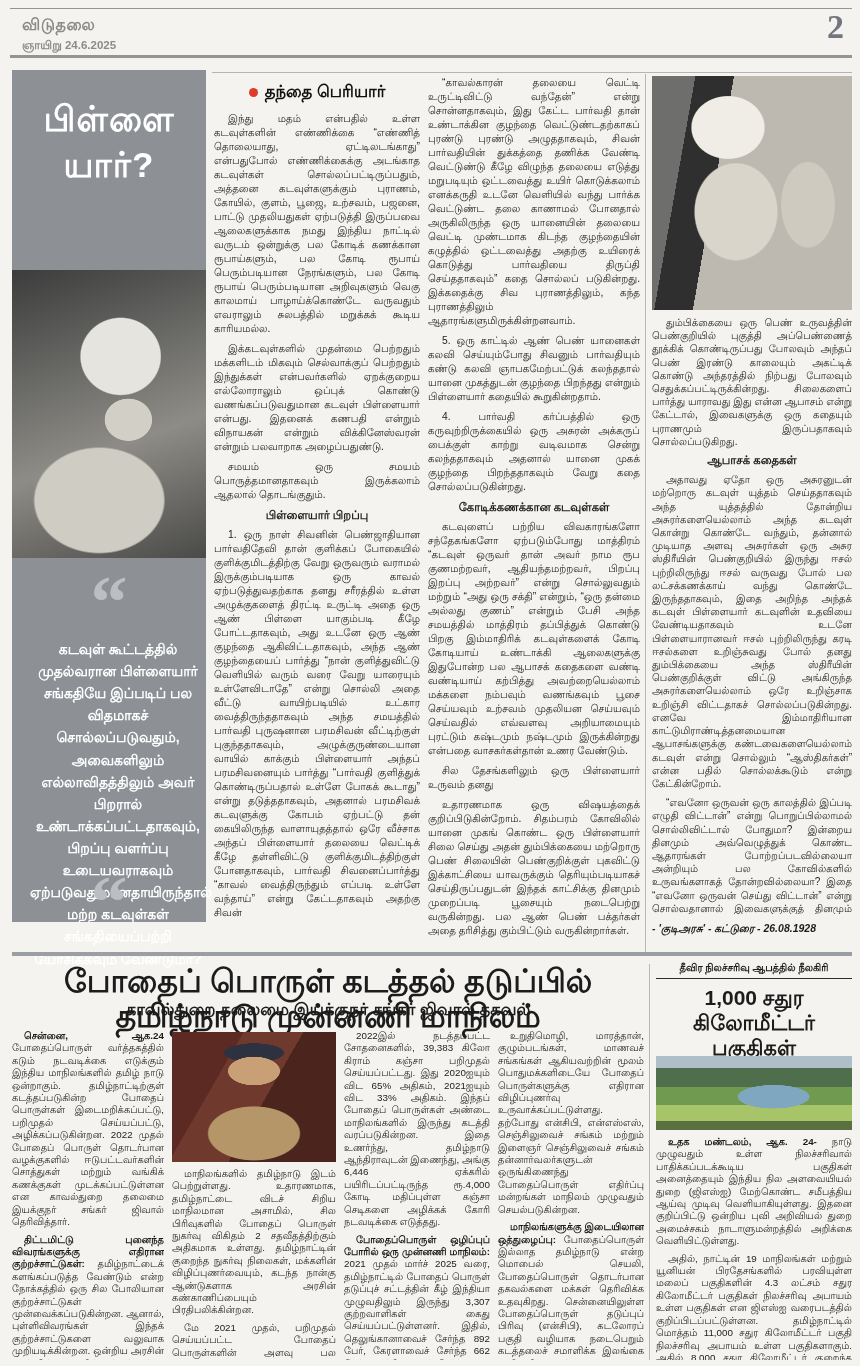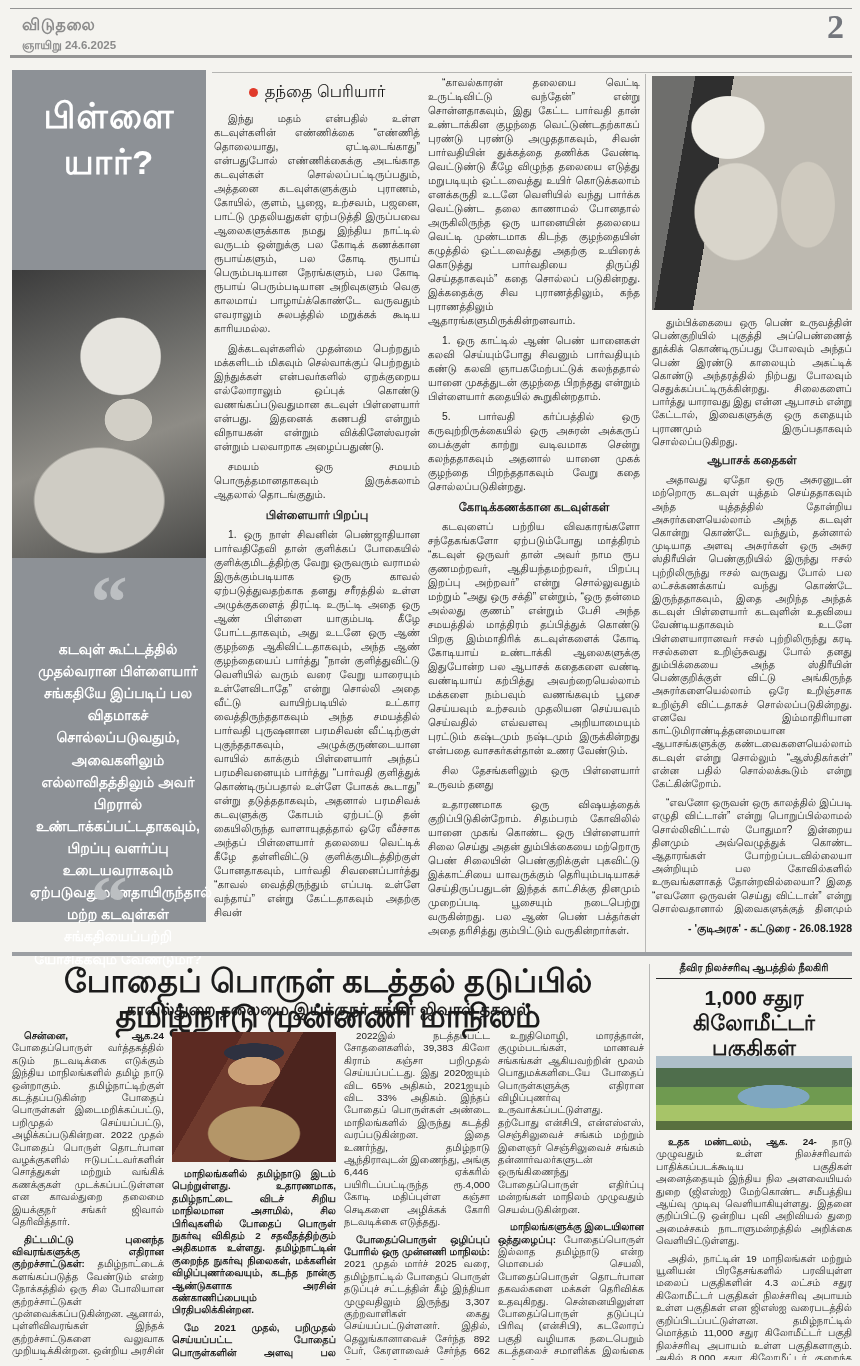--- a/index.html
+++ b/index.html
@@ -8,21 +8,21 @@
   .abs{position:absolute;}
   .rule{background:#949494;}
   .vrule{background:#b8b8b6;width:1px;}
   
   .paper-name{font-size:16px;font-weight:bold;color:#8b8b8b;letter-spacing:.5px;}
   .paper-date{font-size:11.5px;font-weight:bold;color:#8b8b8b;}
   .page-num{font-size:34px;font-weight:bold;color:#73767c;font-family:"Liberation Serif","DejaVu Serif",serif;}
   
   .left-panel{background:#8d9196;}
   .lead-headline{color:#fff;font-weight:bold;font-size:35px;line-height:1.32;text-align:center;
-      padding-top:26px;letter-spacing:1px;font-family:Liberation Mono, monospace;}
+      padding-top:26px;letter-spacing:1px;}
   .photo{background-color:#9a9a9a;}
   .periyar{background:
       radial-gradient(ellipse 34% 22% at 56% 30%, #e6e4de 0 60%, rgba(0,0,0,0) 62%),
       radial-gradient(ellipse 20% 12% at 60% 52%, #d2cfc6 0 60%, rgba(0,0,0,0) 62%),
       radial-gradient(ellipse 55% 30% at 45% 80%, #cfccc4 0 60%, rgba(0,0,0,0) 62%),
       linear-gradient(160deg,#3c3c3c 0%,#6b6b68 35%,#8e8c86 60%,#4a4a48 100%);}
   .ganesha{background:
       radial-gradient(ellipse 30% 22% at 38% 22%, #efede6 0 60%, rgba(0,0,0,0) 62%),
       radial-gradient(ellipse 34% 34% at 42% 58%, #d9d5cb 0 60%, rgba(0,0,0,0) 62%),
       radial-gradient(ellipse 22% 30% at 78% 55%, #cfcabf 0 60%, rgba(0,0,0,0) 62%),
@@ -33,26 +33,26 @@
       radial-gradient(ellipse 46% 34% at 50% 78%, #b49668 0 60%, rgba(0,0,0,0) 62%),
       linear-gradient(120deg,#5c2a22 0 30%,#6f3a2d 30% 55%,#4c241e 55% 100%);}
   .nilgiris{background:
       radial-gradient(ellipse 30% 26% at 60% 55%, #7fa7c0 0 60%, rgba(0,0,0,0) 62%),
       linear-gradient(180deg,#aebfc9 0 16%,#4f6e4c 16% 42%,#6f9a50 42% 66%,#a7c468 66% 88%,#59703f 88% 100%);}
   
   .quote-mark{color:#bcbfc2;font-size:74px;line-height:40px;font-weight:bold;text-align:center;
       font-family:"Liberation Serif","DejaVu Serif",serif;}
   .pull-quote{color:#fff;font-weight:bold;font-size:14px;line-height:1.58;text-align:center;padding:0 18px;}
   
-  .sec-head{font-size:16.5px;font-weight:normal;color:#111;text-align:center;}
+  .sec-head{font-size:16.5px;font-weight:bold;color:#111;text-align:center;}
   .bullet{display:inline-block;width:9px;height:9px;border-radius:50%;background:#e03a2a;margin-right:7px;}
   .body-col{font-size:10.3px;line-height:14px;text-align:justify;overflow:hidden;}
   .body-col p{margin:0 0 6px 0;text-indent:14px;}
   .subhead{font-weight:bold;text-align:center;font-size:11.5px;margin:4px 0 5px 0;text-indent:0 !important;}
-  .credit{font-size:10.5px;font-weight:bold;text-align:right;}
+  .credit{font-size:10.5px;font-weight:bold;text-align:left;font-style:italic;}
   
   .drug-headline{font-size:32px;font-weight:bold;text-align:center;line-height:1.1;letter-spacing:-.2px;}
   .drug-subhead{font-size:16.5px;font-weight:bold;text-align:center;}
   .small-col{font-size:9.8px;line-height:12.4px;text-align:justify;overflow:hidden;}
   .small-col p{margin:0 0 5px 0;text-indent:12px;}
   .lead-in{font-weight:bold;}
   .kicker{font-size:10px;font-weight:bold;text-align:center;border-bottom:1.5px solid #2b2b2b;padding-bottom:3px;}
   .land-headline{font-size:21px;font-weight:bold;text-align:center;line-height:1.18;}
 </style>
 </head>
@@ -81,22 +81,22 @@
 <div class="abs body-col" style="left:214px;top:112px;width:206px;height:846px;">
   <p>இந்து மதம் என்பதில் உள்ள கடவுள்களின் எண்ணிக்கை “எண்ணித் தொலையாது, ஏட்டிலடங்காது” என்பதுபோல் எண்ணிக்கைக்கு அடங்காத கடவுள்கள் சொல்லப்பட்டிருப்பதும், அத்தனை கடவுள்களுக்கும் புராணம், கோயில், குளம், பூஜை, உற்சவம், பஜனை, பாட்டு முதலியதுகள் ஏற்படுத்தி இருப்பவை ஆலைகளுக்காக நமது இந்திய நாட்டில் வருடம் ஒன்றுக்கு பல கோடிக் கணக்கான ரூபாய்களும், பல கோடி ரூபாய் பெரும்படியான நேரங்களும், பல கோடி ரூபாய் பெரும்படியான அறிவுகளும் வெகு காலமாய் பாழாய்க்கொண்டே வருவதும் எவராலும் சுலபத்தில் மறுக்கக் கூடிய காரியமல்ல.</p>
   <p>இக்கடவுள்களில் முதன்மை பெற்றதும் மக்களிடம் மிகவும் செல்வாக்குப் பெற்றதும் இந்துக்கள் என்பவர்களில் ஏறக்குறைய எல்லோராலும் ஒப்புக் கொண்டு வணங்கப்படுவதுமான கடவுள் பிள்ளையார் என்பது. இதனைக் கணபதி என்றும் விநாயகன் என்றும் விக்கினேஸ்வரன் என்றும் பலவாறாக அழைப்பதுண்டு.</p>
   <p>சமயம் ஒரு சமயம் பொருத்தமானதாகவும் இருக்கலாம் ஆதலால் தொடங்குதும்.</p>
   <p class="subhead">பிள்ளையார் பிறப்பு</p>
   <p>1. ஒரு நாள் சிவனின் பெண்ஜாதியான பார்வதிதேவி தான் குளிக்கப் போகையில் குளிக்குமிடத்திற்கு வேறு ஒருவரும் வராமல் இருக்கும்படியாக ஒரு காவல் ஏற்படுத்துவதற்காக தனது சரீரத்தில் உள்ள அழுக்குகளைத் திரட்டி உருட்டி அதை ஒரு ஆண் பிள்ளை யாகும்படி கீழே போட்டதாகவும், அது உடனே ஒரு ஆண் குழந்தை ஆகிவிட்டதாகவும், அந்த ஆண் குழந்தையைப் பார்த்து “நான் குளித்துவிட்டு வெளியில் வரும் வரை வேறு யாரையும் உள்ளேவிடாதே” என்று சொல்லி அதை வீட்டு வாயிற்படியில் உட்கார வைத்திருந்ததாகவும் அந்த சமயத்தில் பார்வதி புருஷனான பரமசிவன் வீட்டிற்குள் புகுந்ததாகவும், அழுக்குருண்டையான வாயில் காக்கும் பிள்ளையார் அந்தப் பரமசிவனையும் பார்த்து “பார்வதி குளித்துக் கொண்டிருப்பதால் உள்ளே போகக் கூடாது” என்று தடுத்ததாகவும், அதனால் பரமசிவக் கடவுளுக்கு கோபம் ஏற்பட்டு தன் கையிலிருந்த வாளாயுதத்தால் ஒரே வீச்சாக அந்தப் பிள்ளையார் தலையை வெட்டிக் கீழே தள்ளிவிட்டு குளிக்குமிடத்திற்குள் போனதாகவும், பார்வதி சிவனைப்பார்த்து “காவல் வைத்திருந்தும் எப்படி உள்ளே வந்தாய்” என்று கேட்டதாகவும் அதற்கு சிவன்</p>
 </div>
 
 <div class="abs body-col" style="left:428px;top:76px;width:212px;height:882px;">
   <p>“காவல்காரன் தலையை வெட்டி உருட்டிவிட்டு வந்தேன்” என்று சொன்னதாகவும், இது கேட்ட பார்வதி தான் உண்டாக்கின குழந்தை வெட்டுண்டதற்காகப் புரண்டு புரண்டு அழுததாகவும், சிவன் பார்வதியின் துக்கத்தை தணிக்க வேண்டி வெட்டுண்டு கீழே விழுந்த தலையை எடுத்து மறுபடியும் ஒட்டவைத்து உயிர் கொடுக்கலாம் எனக்கருதி உடனே வெளியில் வந்து பார்க்க வெட்டுண்ட தலை காணாமல் போனதால் அருகிலிருந்த ஒரு யானையின் தலையை வெட்டி முண்டமாக கிடந்த குழந்தையின் கழுத்தில் ஒட்டவைத்து அதற்கு உயிரைக் கொடுத்து பார்வதியை திருப்தி செய்ததாகவும்” கதை சொல்லப் படுகின்றது. இக்கதைக்கு சிவ புராணத்திலும், கந்த புராணத்திலும் ஆதாரங்களுமிருக்கின்றனவாம்.</p>
-  <p>1. ஒரு காட்டில் ஆண் பெண் யானைகள் கலவி செய்யும்போது சிவனும் பார்வதியும் கண்டு கலவி ஞாபகமேற்பட்டுக் கலந்ததால் யானை முகத்துடன் குழந்தை பிறந்தது என்றும் பிள்ளையார் கதையில் கூறுகின்றதாம்.</p>
-  <p>5. பார்வதி கர்ப்பத்தில் ஒரு கருவுற்றிருக்கையில் ஒரு அசுரன் அக்கருப் பைக்குள் காற்று வடிவமாக சென்று கலந்ததாகவும் அதனால் யானை முகக் குழந்தை பிறந்ததாகவும் வேறு கதை சொல்லப்படுகின்றது.</p>
+  <p>5. ஒரு காட்டில் ஆண் பெண் யானைகள் கலவி செய்யும்போது சிவனும் பார்வதியும் கண்டு கலவி ஞாபகமேற்பட்டுக் கலந்ததால் யானை முகத்துடன் குழந்தை பிறந்தது என்றும் பிள்ளையார் கதையில் கூறுகின்றதாம்.</p>
+  <p>4. பார்வதி கர்ப்பத்தில் ஒரு கருவுற்றிருக்கையில் ஒரு அசுரன் அக்கருப் பைக்குள் காற்று வடிவமாக சென்று கலந்ததாகவும் அதனால் யானை முகக் குழந்தை பிறந்ததாகவும் வேறு கதை சொல்லப்படுகின்றது.</p>
   <p class="subhead">கோடிக்கணக்கான கடவுள்கள்</p>
   <p>கடவுளைப் பற்றிய விவகாரங்களோ சந்தேகங்களோ ஏற்படும்போது மாத்திரம் “கடவுள் ஒருவர் தான் அவர் நாம ரூப குணமற்றவர், ஆதியந்தமற்றவர், பிறப்பு இறப்பு அற்றவர்” என்று சொல்லுவதும் மற்றும் “அது ஒரு சக்தி” என்றும், “ஒரு தன்மை அல்லது குணம்” என்றும் பேசி அந்த சமயத்தில் மாத்திரம் தப்பித்துக் கொண்டு பிறகு இம்மாதிரிக் கடவுள்களைக் கோடி கோடியாய் உண்டாக்கி ஆலைகளுக்கு இதுபோன்ற பல ஆபாசக் கதைகளை வண்டி வண்டியாய் கற்பித்து அவற்றையெல்லாம் மக்களை நம்பவும் வணங்கவும் பூசை செய்யவும் உற்சவம் முதலியன செய்யவும் செய்வதில் எவ்வளவு அறியாமையும் புரட்டும் கஷ்டமும் நஷ்டமும் இருக்கின்றது என்பதை வாசகர்கள்தான் உணர வேண்டும்.</p>
   <p>சில தேசங்களிலும் ஒரு பிள்ளையார் உருவம் தனது</p>
   <p>உதாரணமாக ஒரு விஷயத்தைக் குறிப்பிடுகின்றோம். சிதம்பரம் கோவிலில் யானை முகங் கொண்ட ஒரு பிள்ளையார் சிலை செய்து அதன் தும்பிக்கையை மற்றொரு பெண் சிலையின் பெண்குறிக்குள் புகவிட்டு இக்காட்சியை யாவருக்கும் தெரியும்படியாகச் செய்திருப்பதுடன் இந்தக் காட்சிக்கு தினமும் முறைப்படி பூசையும் நடைபெற்று வருகின்றது. பல ஆண் பெண் பக்தர்கள் அதை தரிசித்து கும்பிட்டும் வருகின்றார்கள்.</p>
 </div>
 
 <div class="abs vrule" style="left:645px;top:74px;height:882px;"></div>
 
 <div class="abs photo ganesha" style="left:652px;top:76px;width:200px;height:234px;"></div>
 
@@ -114,21 +114,21 @@
 <div class="abs drug-headline" style="left:12px;top:964px;width:632px;">போதைப் பொருள் கடத்தல் தடுப்பில் தமிழ்நாடு முன்னணி மாநிலம்</div>
 <div class="abs drug-subhead" style="left:12px;top:1000px;width:632px;">காவல்துறை தலைமை இயக்குநர் சங்கர் ஜிவால் தகவல்</div>
 
 <div class="abs small-col" style="left:12px;top:1030px;width:152px;height:330px;">
   <p><span class="lead-in">சென்னை, ஆக.24</span><span> போதைப்பொருள் வர்த்தகத்தில் கடும் நடவடிக்கை எடுக்கும் இந்திய மாநிலங்களில் தமிழ் நாடு ஒன்றாகும். தமிழ்நாட்டிற்குள் கடத்தப்படுகின்ற போதைப் பொருள்கள் இடைமறிக்கப்பட்டு, பறிமுதல் செய்யப்பட்டு, அழிக்கப்படுகின்றன. 2022 முதல் போதைப் பொருள் தொடர்பான வழக்குகளில் ஈடுபட்டவர்களின் சொத்துகள் மற்றும் வங்கிக் கணக்குகள் முடக்கப்பட்டுள்ளன என காவல்துறை தலைமை இயக்குநர் சங்கர் ஜிவால் தெரிவித்தார்.</span></p>
   <p><span class="lead-in">திட்டமிட்டு புனைந்த விவரங்களுக்கு எதிரான குற்றச்சாட்டுகள்:</span><span> தமிழ்நாட்டைக் களங்கப்படுத்த வேண்டும் என்ற நோக்கத்தில் ஒரு சில போலியான குற்றச்சாட்டுகள் முன்வைக்கப்படுகின்றன. ஆனால், புள்ளிவிவரங்கள் இந்தக் குற்றச்சாட்டுகளை வலுவாக முறியடிக்கின்றன. ஒன்றிய அரசின் ஆய்வின்படி, தமிழ்நாட்டில் கஞ்சா பயன்பாடு வெறும் 0.1 சதவீதம், ஓபியாய்டுகள் 0.36 சதவீதம், மயக்க மருந்துகள் 0.3 சதவீதம், இன்ஹேலன்ட்ஸ் 0.2 சதவீதம் மட்டுமே.</span></p>
 
 </div>
 
 <div class="abs photo dgp" style="left:172px;top:1032px;width:164px;height:130px;"></div>
-<div class="abs small-col" style="left:172px;top:1168px;width:164px;height:192px;font-weight:bold;">
+<div class="abs small-col" style="left:172px;top:1168px;width:164px;height:192px;">
   <p>மாநிலங்களில் தமிழ்நாடு இடம் பெற்றுள்ளது. உதாரணமாக, தமிழ்நாட்டை விடச் சிறிய மாநிலமான அசாமில், சில பிரிவுகளில் போதைப் பொருள் நுகர்வு விகிதம் 2 சதவீதத்திற்கும் அதிகமாக உள்ளது. தமிழ்நாட்டின் குறைந்த நுகர்வு நிலைகள், மக்களின் விழிப்புணர்வையும், கடந்த நான்கு ஆண்டுகளாக அரசின் கண்காணிப்பையும் பிரதிபலிக்கின்றன.</p>
   <p>மே 2021 முதல், பறிமுதல் செய்யப்பட்ட போதைப் பொருள்களின் அளவு பல உண்மைகளை வெளிப்படுத்துகிறது. ஒரு லட்சத்திற்கும் அதிகமான கிலோகிராம் கஞ்சா பறிமுதல் செய்யப்பட்டுள்ளது. அதனுடன் ஹெராயின், மெத்தாம்பெட்டமின், ஆம்பிடமைன், மெத்தகுலோன் போன்ற போதை மருந்துகளும், கஞ்சா சாக்லேட் போன்ற மாறு</p>
 </div>
 
 <div class="abs small-col" style="left:344px;top:1030px;width:146px;height:330px;">
   <p>2022இல் நடத்தப்பட்ட சோதனைகளில், 39,383 கிலோ கிராம் கஞ்சா பறிமுதல் செய்யப்பட்டது. இது 2020ஐயும் விட 65% அதிகம், 2021ஐயும் விட 33% அதிகம். இந்தப் போதைப் பொருள்கள் அண்டை மாநிலங்களில் இருந்து கடத்தி வரப்படுகின்றன. இதை உணர்ந்து, தமிழ்நாடு ஆந்திராவுடன் இணைந்து, அங்கு 6,446 ஏக்கரில் பயிரிடப்பட்டிருந்த ரூ.4,000 கோடி மதிப்புள்ள கஞ்சா செடிகளை அழிக்கக் கோரி நடவடிக்கை எடுத்தது.</p>
   <p><span class="lead-in">போதைப்பொருள் ஒழிப்புப் போரில் ஒரு முன்னணி மாநிலம்:</span><span> 2021 முதல் மார்ச் 2025 வரை, தமிழ்நாட்டில் போதைப் பொருள் தடுப்புச் சட்டத்தின் கீழ் இந்தியா முழுவதிலும் இருந்து 3,307 குற்றவாளிகள் கைது செய்யப்பட்டுள்ளனர். இதில், தெலுங்கானாவைச் சேர்ந்த 892 பேர், கேரளாவைச் சேர்ந்த 662 பேர், ஆந்திராவைச் சேர்ந்த 447 பேர், பீகாரைச் சேர்ந்த 386 பேர், மேற்கு வங்கத்தைச் சேர்ந்த 322 பேர் உள்ளிட்டோர் அடங்குவர். இது போதைப் பொருள் ஒழிப்புப் போரில் தமிழ்நாடு ஒரு முன்னணி மாநிலமாக இருப்பதைக் காட்டுகிறது.</span></p>
 
 </div>
 

